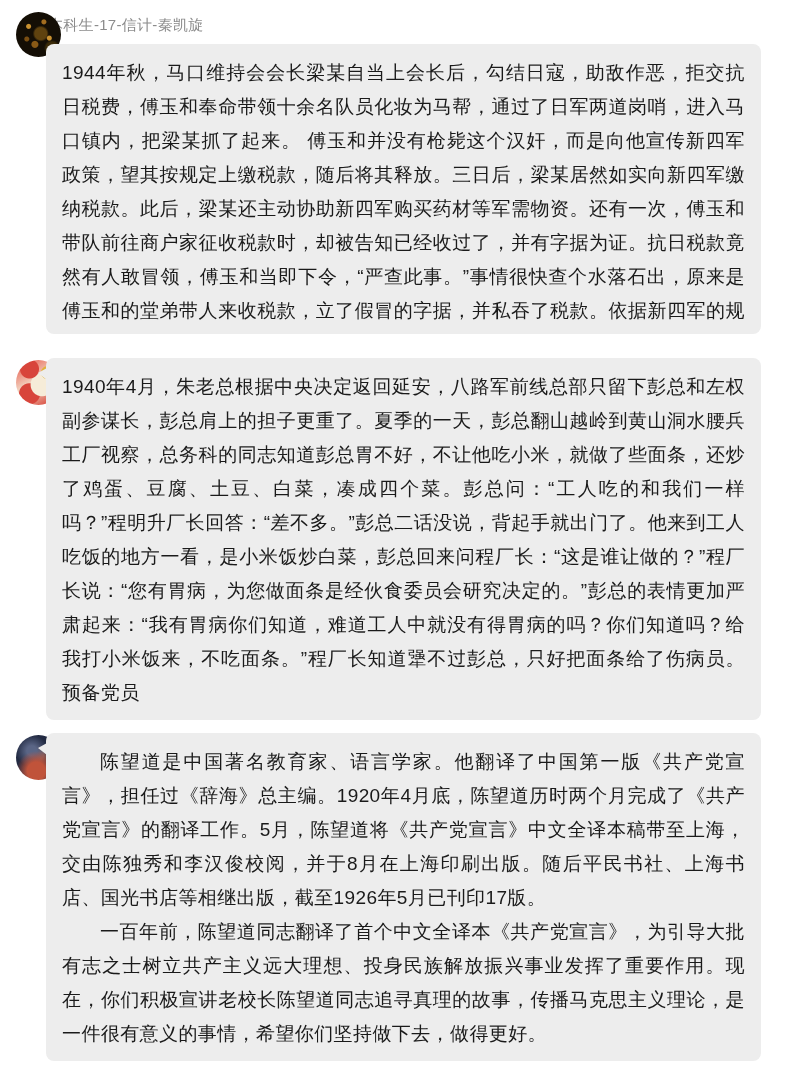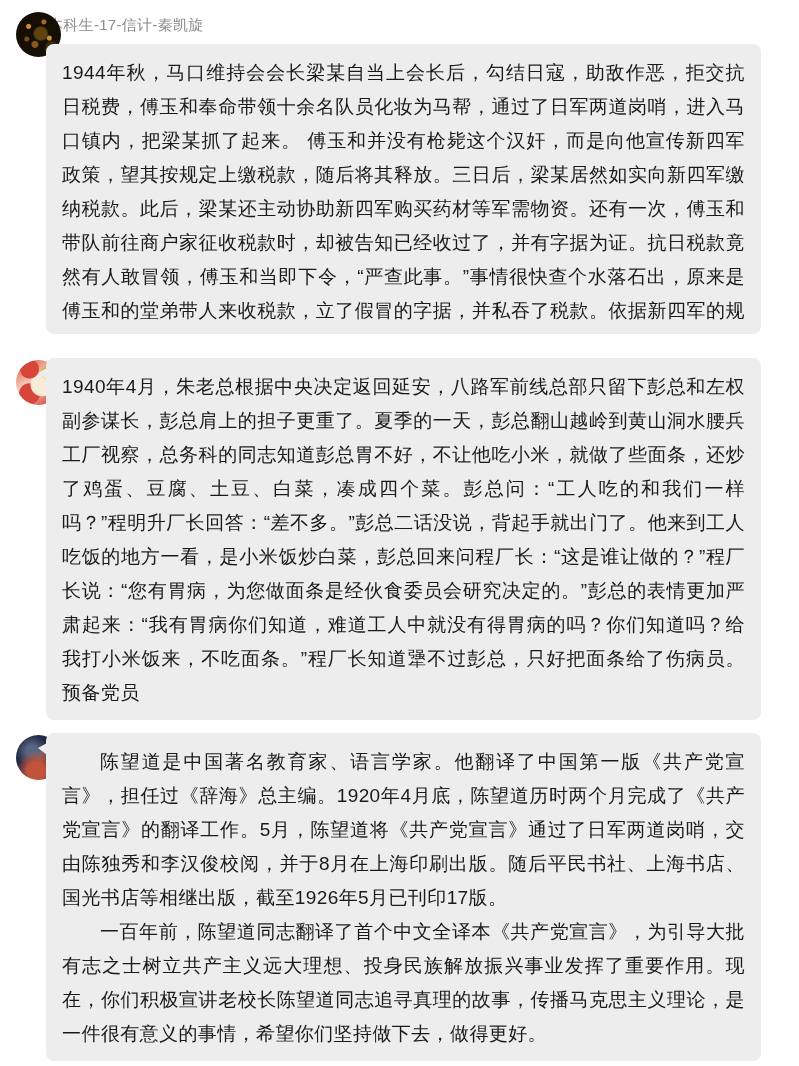--- a/index.html
+++ b/index.html
@@ -83,18 +83,18 @@
   <div class="post">
     <div class="avatar avatar-2"></div>
     <div class="bubble">
       <p>1940年4月，朱老总根据中央决定返回延安，八路军前线总部只留下彭总和左权副参谋长，彭总肩上的担子更重了。夏季的一天，彭总翻山越岭到黄山洞水腰兵工厂视察，总务科的同志知道彭总胃不好，不让他吃小米，就做了些面条，还炒了鸡蛋、豆腐、土豆、白菜，凑成四个菜。彭总问：“工人吃的和我们一样吗？”程明升厂长回答：“差不多。”彭总二话没说，背起手就出门了。他来到工人吃饭的地方一看，是小米饭炒白菜，彭总回来问程厂长：“这是谁让做的？”程厂长说：“您有胃病，为您做面条是经伙食委员会研究决定的。”彭总的表情更加严肃起来：“我有胃病你们知道，难道工人中就没有得胃病的吗？你们知道吗？给我打小米饭来，不吃面条。”程厂长知道犟不过彭总，只好把面条给了伤病员。　　预备党员</p>
     </div>
   </div>
 
   <div class="post">
     <div class="avatar avatar-3"></div>
     <div class="bubble indent">
-      <p>陈望道是中国著名教育家、语言学家。他翻译了中国第一版《共产党宣言》，担任过《辞海》总主编。1920年4月底，陈望道历时两个月完成了《共产党宣言》的翻译工作。5月，陈望道将《共产党宣言》通过了日军两道岗哨，交由陈独秀和李汉俊校阅，并于8月在上海印刷出版。随后平民书社、上海书店、国光书店等相继出版，截至1926年5月已刊印17版。</p>
+      <p>陈望道是中国著名教育家、语言学家。他翻译了中国第一版《共产党宣言》，担任过《辞海》总主编。1920年4月底，陈望道历时两个月完成了《共产党宣言》的翻译工作。5月，陈望道将《共产党宣言》中文全译本稿带至上海，交由陈独秀和李汉俊校阅，并于8月在上海印刷出版。随后平民书社、上海书店、国光书店等相继出版，截至1926年5月已刊印17版。</p>
       <p>一百年前，陈望道同志翻译了首个中文全译本《共产党宣言》，为引导大批有志之士树立共产主义远大理想、投身民族解放振兴事业发挥了重要作用。现在，你们积极宣讲老校长陈望道同志追寻真理的故事，传播马克思主义理论，是一件很有意义的事情，希望你们坚持做下去，做得更好。</p>
     </div>
   </div>
 
 </div>
 
 </body></html>

